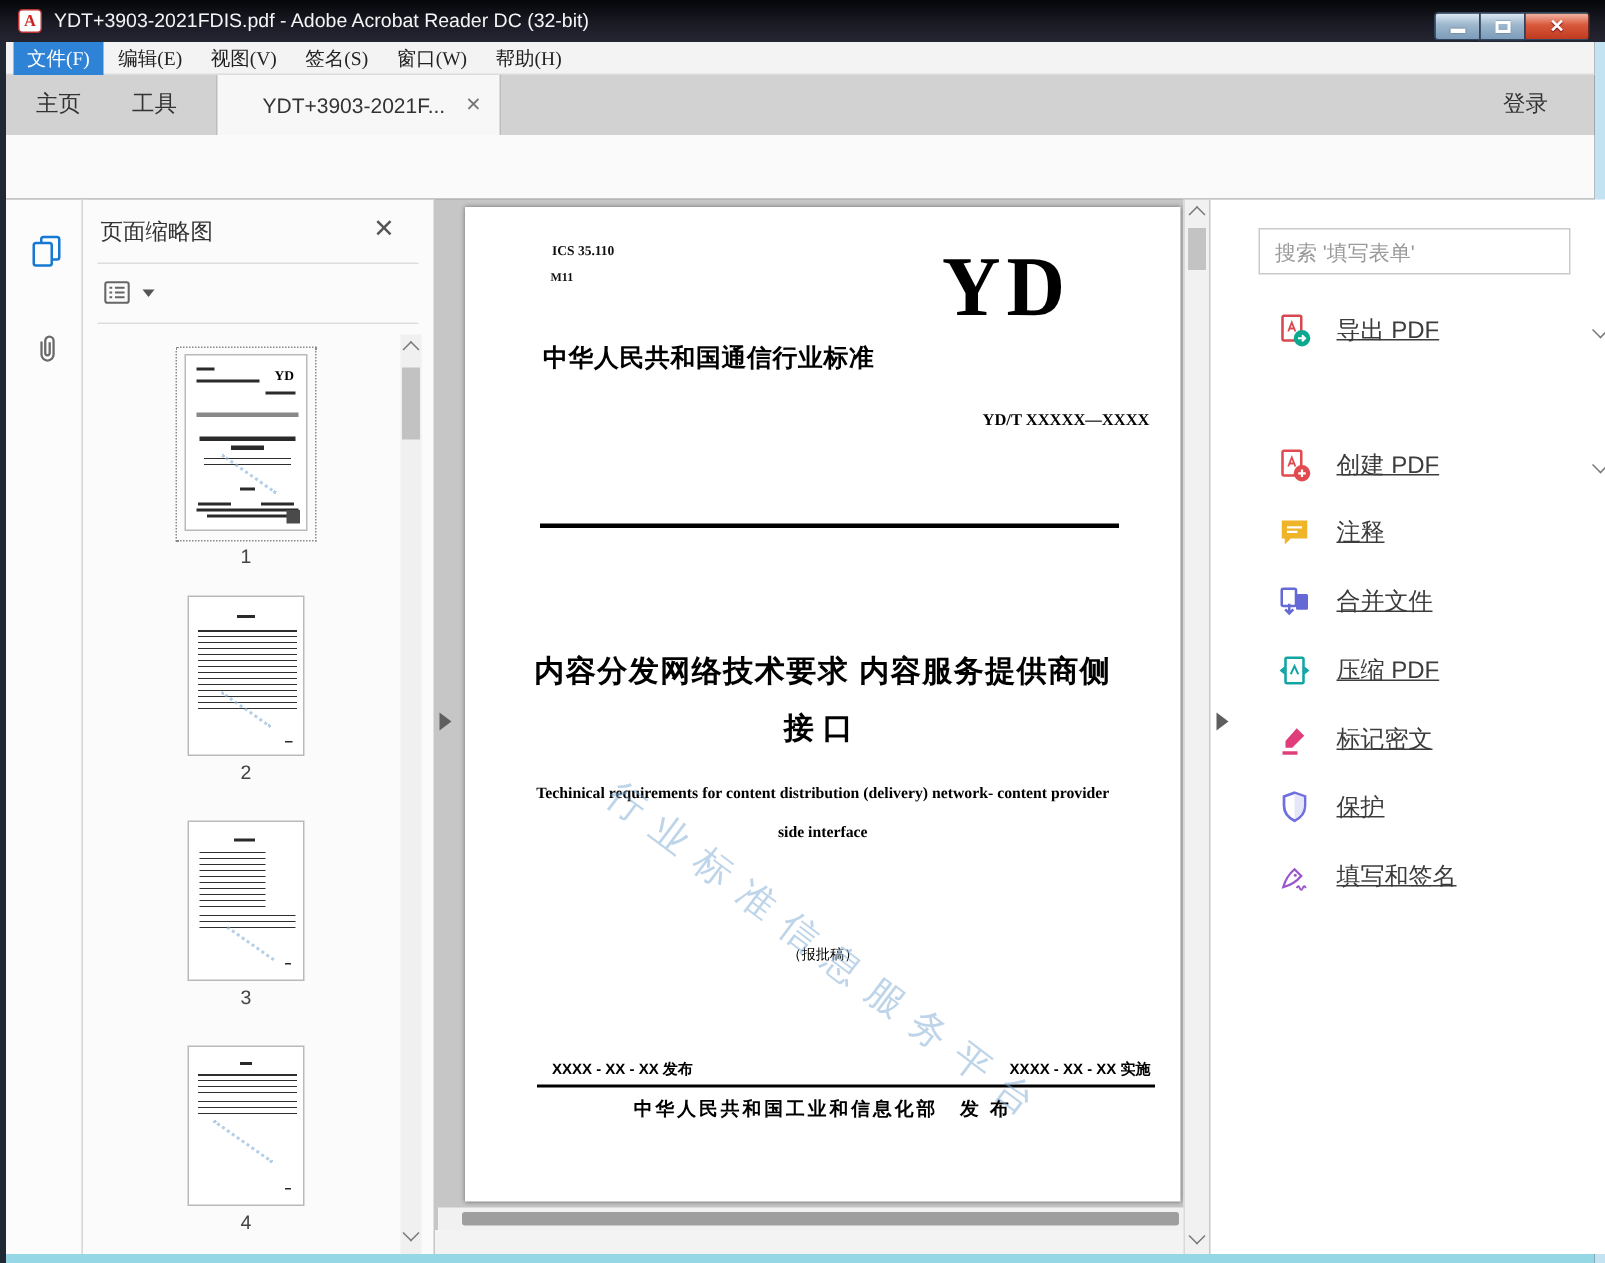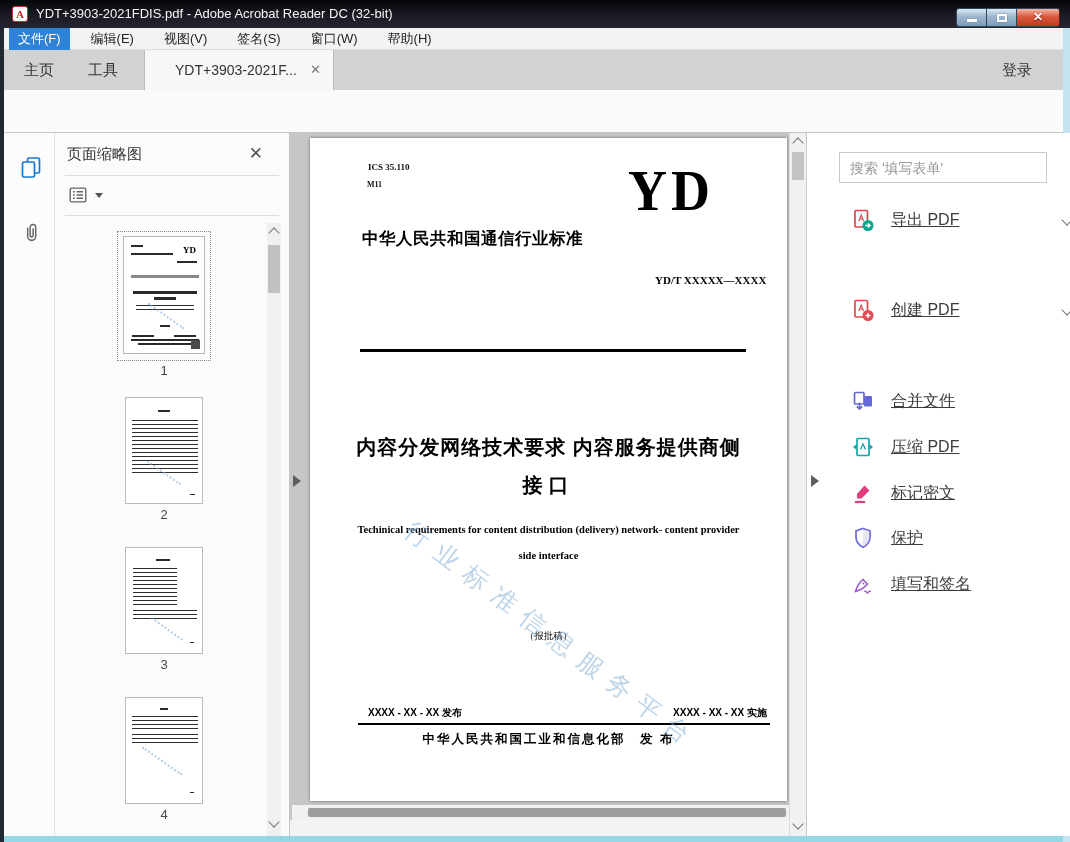--- a/index.html
+++ b/index.html
@@ -23,21 +23,21 @@
   .glyph-min { position:absolute; left:10px; bottom:4px; width:10px; height:3px; background:#fff; box-shadow:0 0 1px #345; }
   .glyph-max { position:absolute; left:10px; top:5px; width:10px; height:8px; border:2px solid #fff; box-shadow:0 0 1px #345; }
   .glyph-close { color:#fff; font:bold 12px/17px "Liberation Sans",sans-serif; text-align:center; display:block; text-shadow:0 1px 1px #601; }
   .frame-left { position:absolute; left:0; top:28px; bottom:0; width:4px; background:#202834; }
   .frame-right { position:absolute; right:0; top:28px; bottom:0; width:7px; background:#c4e3f2; }
   .frame-bottom { position:absolute; left:4px; right:7px; bottom:0; height:6px; background:#96d7e5; }
 
   
   .menubar { position:absolute; left:4px; top:28px; width:1059px; height:22px; background:#f3f3f3;
     border-bottom:1px solid #dcdcdc; display:flex; align-items:center; padding-left:5px; }
-  .menu-item { font-size:13px; color:#222; padding:2px 9px; margin-right:12px; }
+  .menu-item { font-size:13px; color:#222; padding:2px 9px; margin-right:1px;font-family:Liberation Serif, serif; }
   .menu-item.active { background:#2f83d6; color:#fff; }
 
   
   .tabbar { position:absolute; left:4px; top:50px; width:1059px; height:40px; background:#d2d2d2; }
   .tab-text { position:absolute; top:0; height:40px; line-height:40px; font-size:15px; color:#333; }
   .doc-tab { position:absolute; left:140px; top:0; width:190px; height:40px; background:#f7f7f7;
     border-left:1px solid #bdbdbd; border-right:1px solid #bdbdbd; }
   .doc-tab-label { position:absolute; left:30px; top:0; line-height:40px; font-size:14px; color:#333; }
   .doc-tab-close { position:absolute; right:12px; top:12px; font-size:13px; color:#777; line-height:16px; }
   .help-circle { position:absolute; left:950px; top:58px; width:21px; height:21px; border:1.6px solid #555;
@@ -429,20 +429,29 @@
           <rect x="4" y="2.5" width="12.5" height="16.5" rx="1" fill="none" stroke="#e04a50" stroke-width="1.7"></rect>
           <path d="M7.8 13l2.4-6 2.4 6M8.6 11h3.2" stroke="#e04a50" fill="none" stroke-width="1.2"></path>
           <circle cx="17" cy="17.5" r="5.5" fill="#e04a50"></circle>
           <path d="M17 15v5M14.5 17.5h5" stroke="#fff" stroke-width="1.5"></path>
         </svg>
     </span>
     <span class="tool-label">创建 PDF</span>
     <span class="tool-chevron chev down"></span>
   </div>
 
+  <div class="tool-item" style="top:203px">
+    <span class="tool-icon">
+      <svg viewBox="0 0 24 24" width="24" height="24">
+          <path d="M3.5 4h17v12h-11l-4 4v-4h-2z" fill="#f0b428"></path>
+          <path d="M7 8.5h10M7 11.5h7" stroke="#fff" stroke-width="1.5"></path>
+        </svg>
+    </span>
+    <span class="tool-label">注释</span>
+  </div>
 
   <div class="tool-item" style="top:249px">
     <span class="tool-icon">
       <svg viewBox="0 0 24 24" width="24" height="24">
           <rect x="3.5" y="3.5" width="9.5" height="11.5" rx="1" fill="none" stroke="#6569d6" stroke-width="1.7"></rect>
           <rect x="13" y="7" width="8" height="10.5" rx="1" fill="#6569d6"></rect>
           <path d="M8.5 13.5v6.5m-2.7-2.7l2.7 2.7 2.7-2.7" stroke="#6569d6" stroke-width="1.7" fill="none"></path>
         </svg>
     </span>
     <span class="tool-label">合并文件</span>

